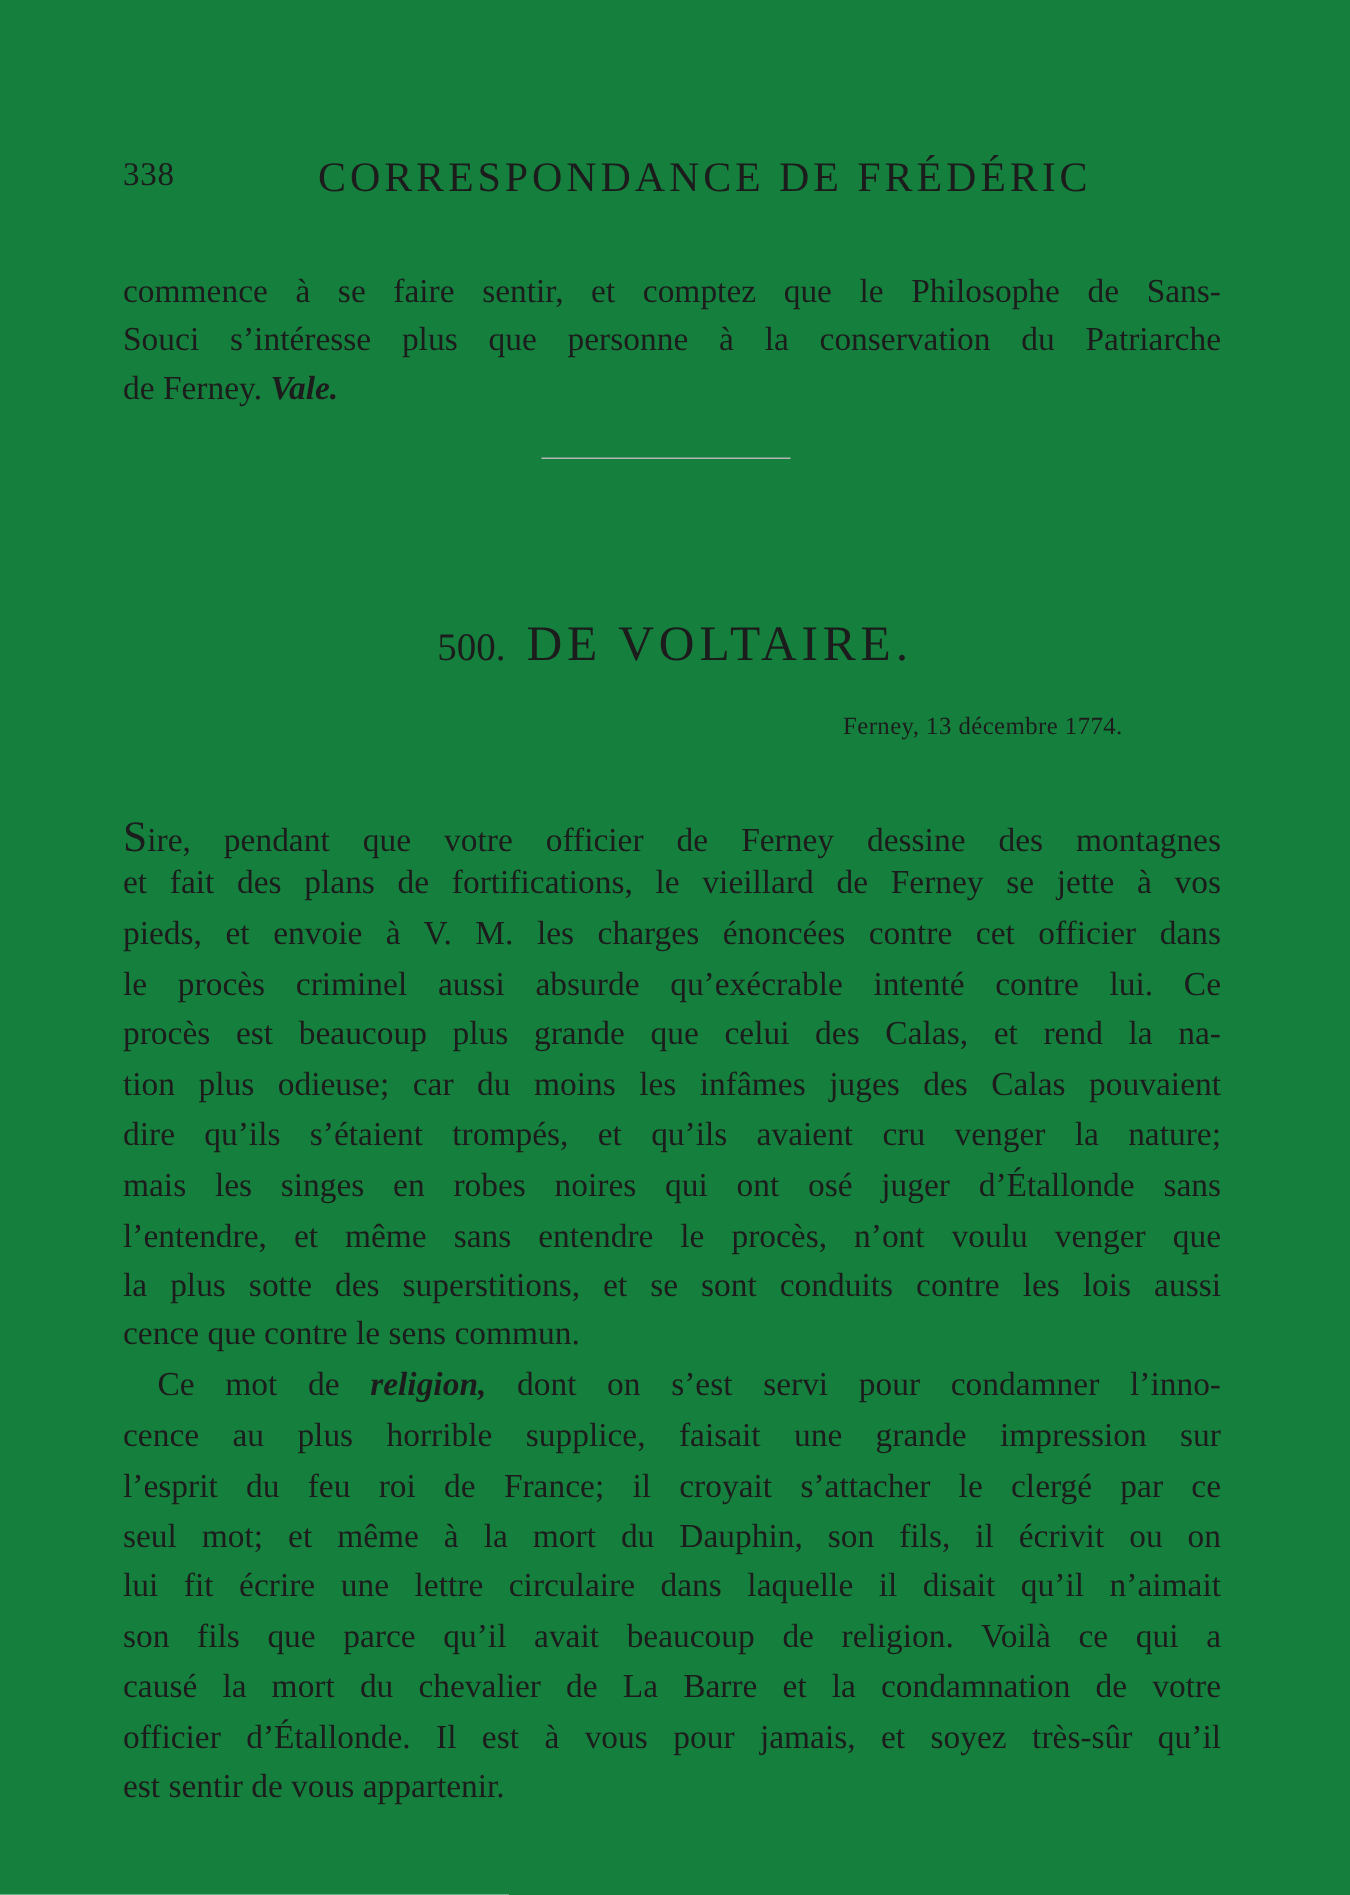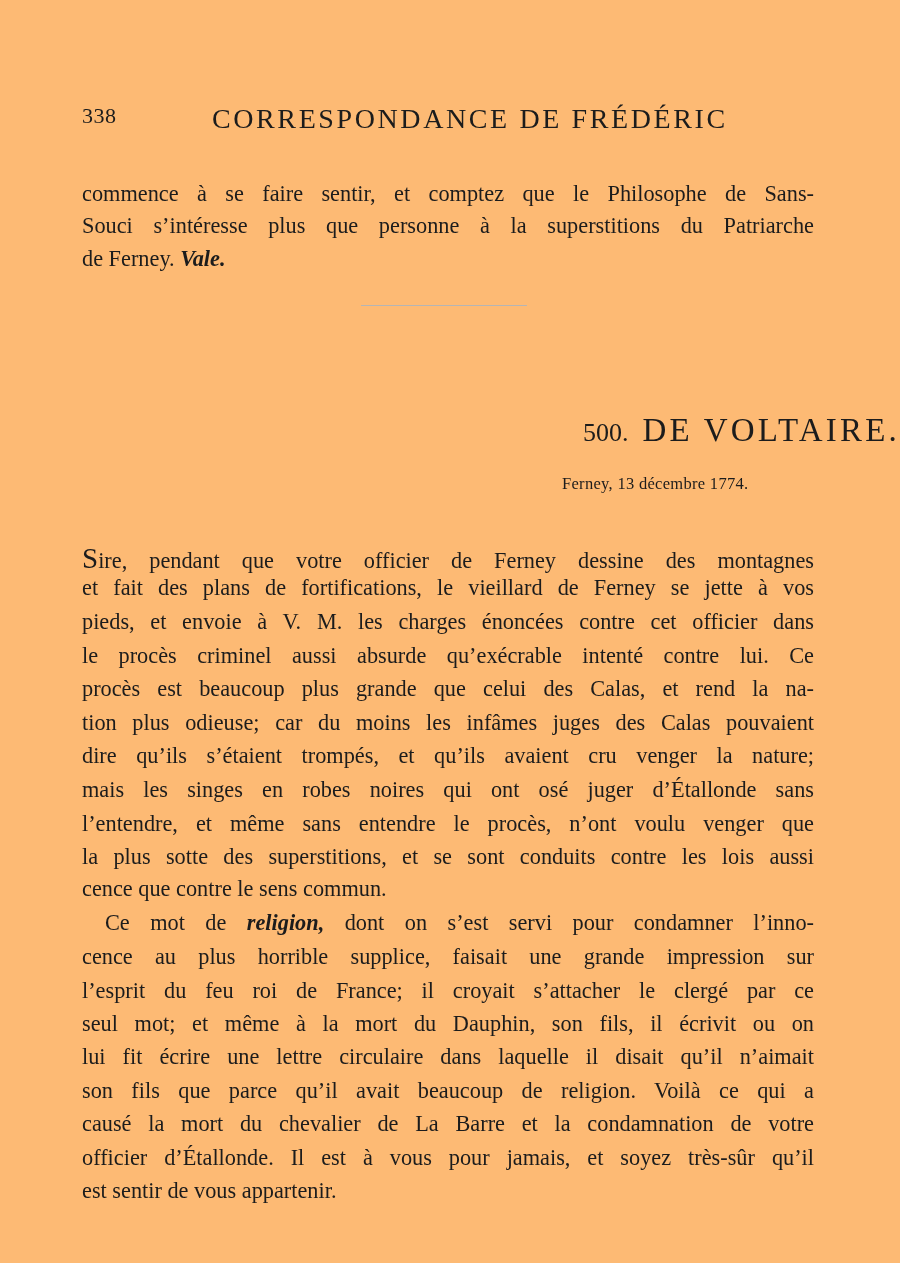--- a/index.html
+++ b/index.html
@@ -1,47 +1,47 @@
 <!DOCTYPE html>
 <html><head>
   <meta charset="utf-8">
   <style>
     html, body { margin: 0; padding: 0; background: #ffffff; }
     body { width: 900px; height: 1263px; position: relative; overflow: hidden;
            font-family: "Liberation Serif", "DejaVu Serif", serif; color: #1c1c1c; }
-    .page { position: absolute; left: 0; top: 0; width: 900px; height: 1263px; background: #fdba74; }
+    .page { position: absolute; left: 0; top: 0; width: 900px; height: 1263px; background: #15803d; }
     .running-head { position: absolute; top: 103px; left: 82px; width: 740px; height: 30px; }
     .page-number { position: absolute; left: 0; top: 0; font-size: 22px; letter-spacing: 0.5px; }
     .running-title { position: absolute; left: 130px; top: 0; font-size: 28px; letter-spacing: 2.6px; }
     .line { position: absolute; left: 82px; width: 732px; font-size: 22.3px; white-space: nowrap;
             text-align: justify; text-align-last: justify; line-height: 1; margin-top: 26px; }
     .line.last { text-align-last: left; }
     .line.indent { left: 105px; width: 709px; }
     .ornament-rule { position: absolute; left: 361px; top: 305px; width: 166px; height: 0;
                      border-top: 1px solid #b5b5b5; }
-    .letter-heading { position: absolute; top: 412px; left: 0; width: 900px; text-align: right; }
+    .letter-heading { position: absolute; top: 412px; left: 0; width: 900px; text-align: center; }
     .letter-number { font-size: 26px; margin-right: 14px; }
     .letter-title { font-size: 33px; letter-spacing: 3.2px; }
     .dateline { position: absolute; top: 474px; left: 562px; font-size: 16.5px; letter-spacing: 0.3px; }
     .dropcap { font-size: 29px; }
     em { font-style: italic; font-weight: bold; }
   </style>
 </head>
 <body>
 
 <div class="page">
 
   <div class="running-head">
     <span class="page-number">338</span>
     <span class="running-title">CORRESPONDANCE DE FRÉDÉRIC</span>
   </div>
 
   <div>
     <div class="line" style="top:157px">commence à se faire sentir, et comptez que le Philosophe de Sans-</div>
-    <div class="line" style="top:189px">Souci s’intéresse plus que personne à la superstitions du Patriarche</div>
+    <div class="line" style="top:189px">Souci s’intéresse plus que personne à la conservation du Patriarche</div>
     <div class="line last" style="top:222px"><span>de Ferney. </span> <em>Vale.</em></div>
   </div>
 
   <div class="ornament-rule"></div>
 
   <div class="letter-heading">
     <span class="letter-number">500.</span><span class="letter-title">DE VOLTAIRE.</span>
   </div>
 
   <div class="dateline">Ferney, 13 décembre 1774.</div>

